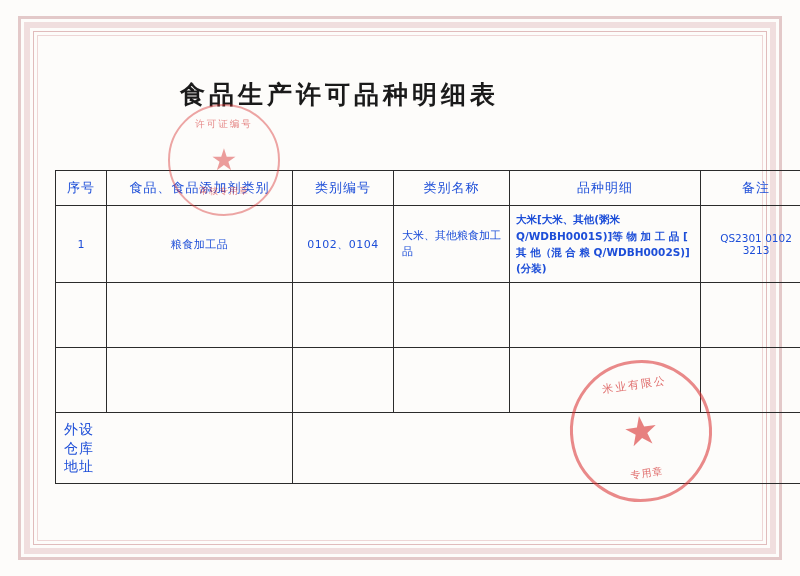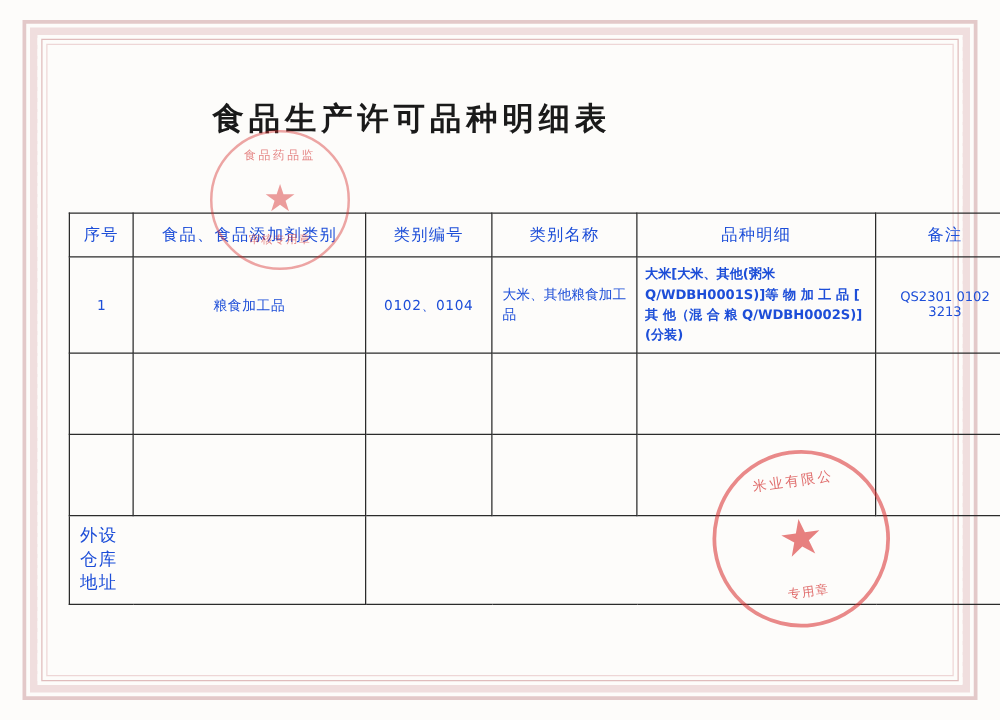--- a/index.html
+++ b/index.html
@@ -70,20 +70,21 @@
   .title {
     position: absolute;
     left: 0; top: 78px;
     width: 659px;
     text-align: center;
     font-family: "DejaVu Serif", "Liberation Serif", serif;
     font-size: 25px;
     font-weight: bold;
     letter-spacing: 4px;
     color: #1a1a1a;
+    padding-left: 10px;
   }
 
   
   .license-line {
     position: absolute;
     left: 78px; top: 144px;
     font-size: 13px;
     color: #111;
     font-family: "DejaVu Serif", "Liberation Serif", serif;
     letter-spacing: 0.5px;
@@ -281,21 +282,21 @@
       <tr class="row-foot">
         <td class="foot-label" colspan="2" style="white-space: pre-line;">外设
 仓库
 地址</td>
         <td colspan="4"></td>
       </tr>
     </tbody>
   </table>
 
   <div class="seal seal-top">
-    <div class="seal-text-arc">食品药品监</div>
+    <div class="seal-text-arc">许可证编号</div>
     <div class="seal-star">★</div>
     <div class="seal-text-bottom">审核专用章</div>
   </div>
 
   <div class="seal seal-bottom">
     <div class="seal-text-arc">米业有限公</div>
     <div class="seal-star">★</div>
     <div class="seal-text-bottom">专用章</div>
   </div>
 

